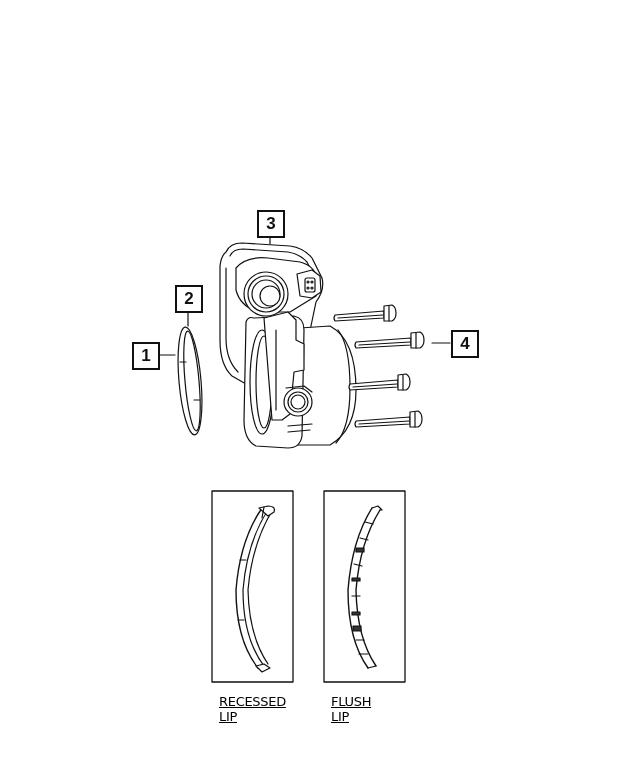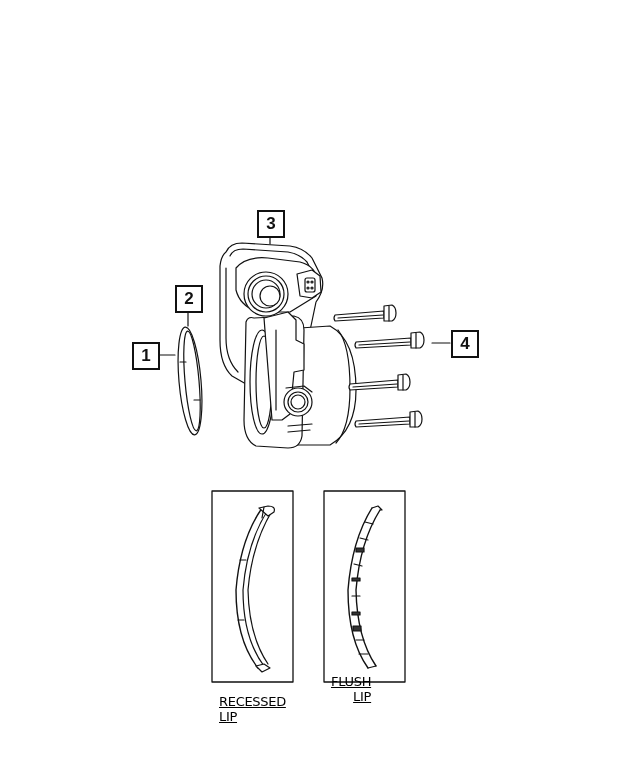--- a/index.html
+++ b/index.html
@@ -138,17 +138,17 @@
 
   <div class="callout" style="left:132px;top:342px;">1</div>
   <div class="callout" style="left:175px;top:285px;">2</div>
   <div class="callout" style="left:257px;top:210px;">3</div>
   <div class="callout" style="left:451px;top:330px;">4</div>
 
   <div class="detail-label" style="left:219px;top:694px;">
     <span>RECESSED</span>
     <span>LIP</span>
   </div>
-  <div class="detail-label" style="left:331px;top:674px;text-align:right;">
+  <div class="detail-label" style="left:331px;top:694px;">
     <span>FLUSH</span>
     <span>LIP</span>
   </div>
 </div>
 
 </body></html>

